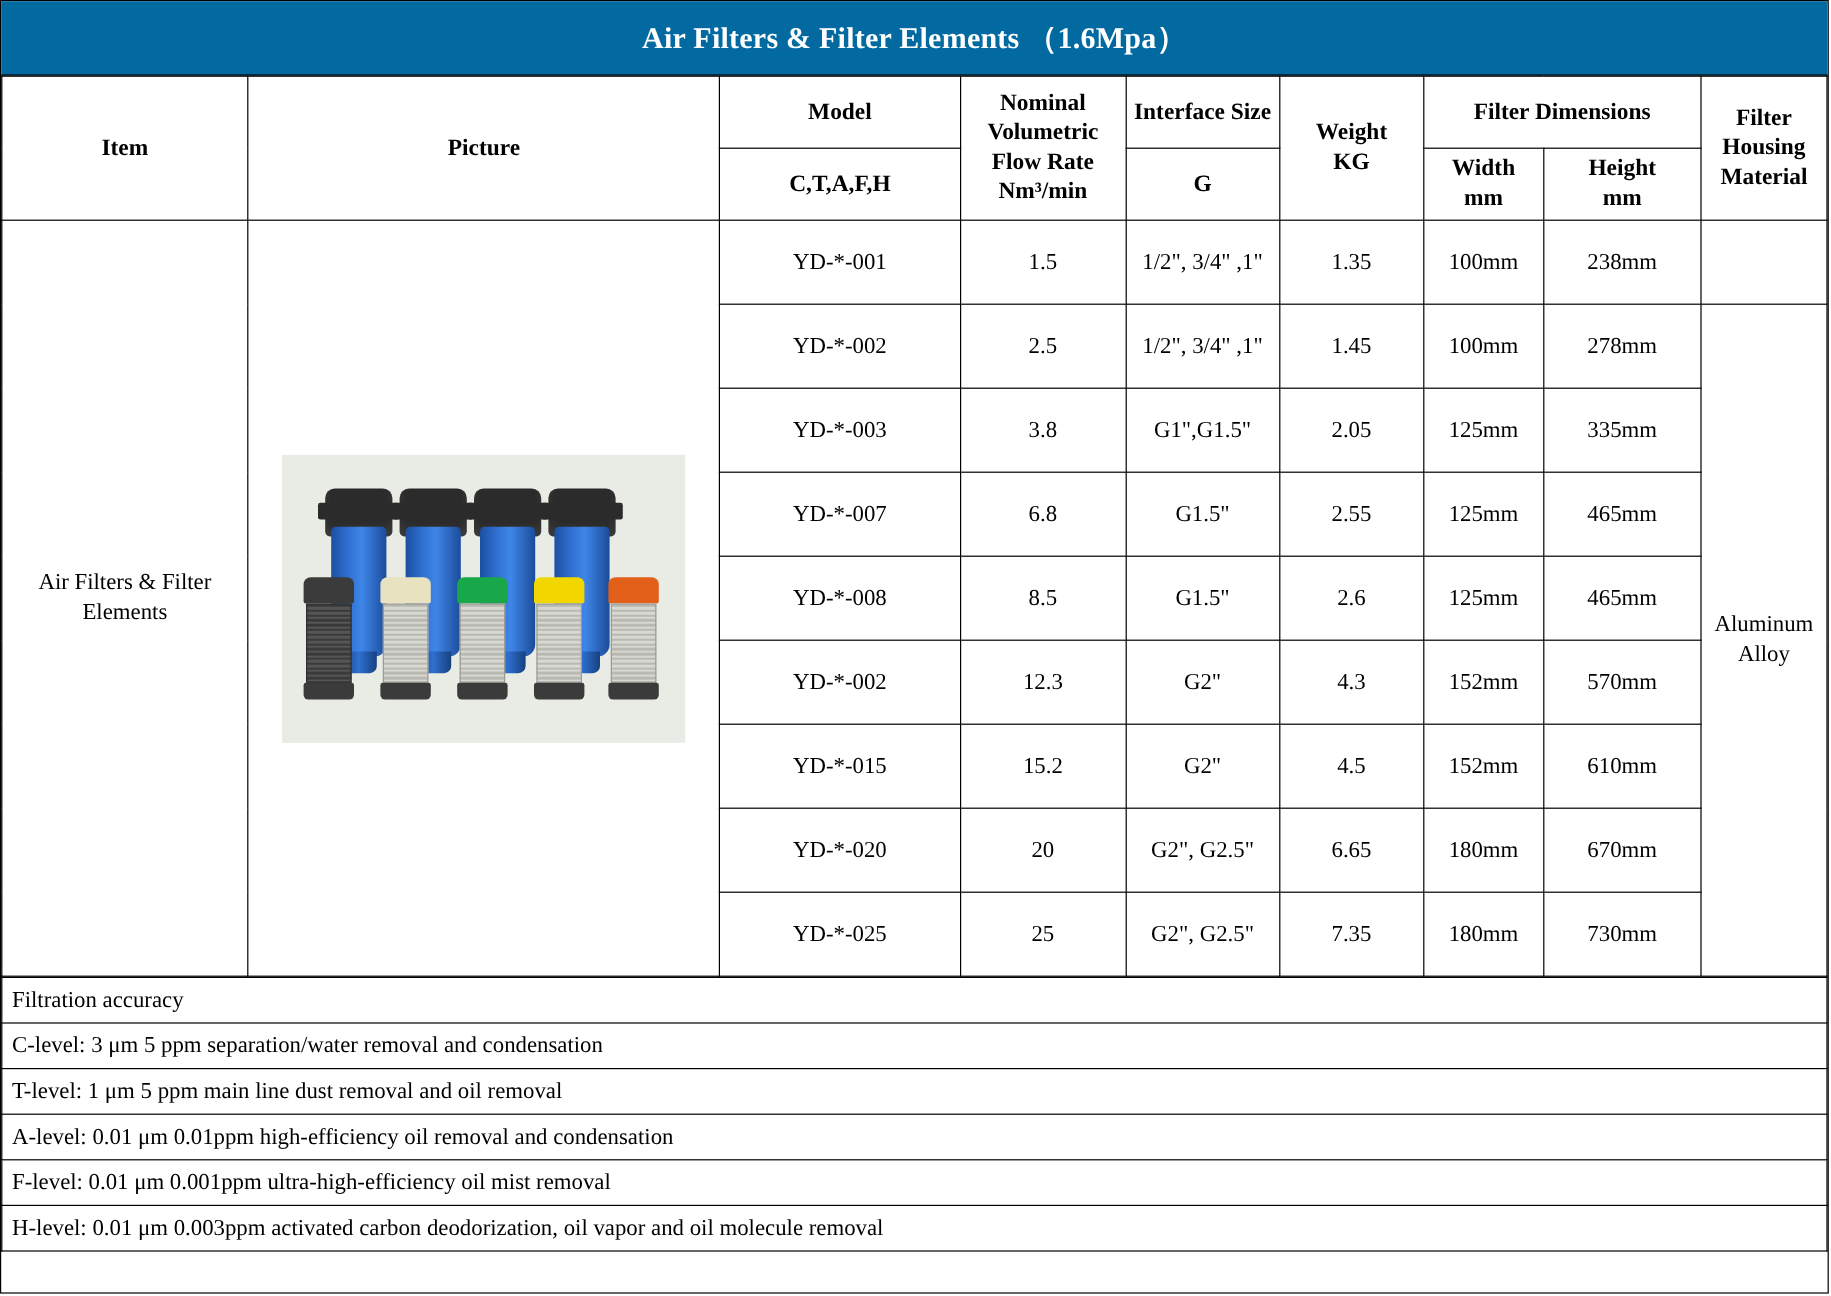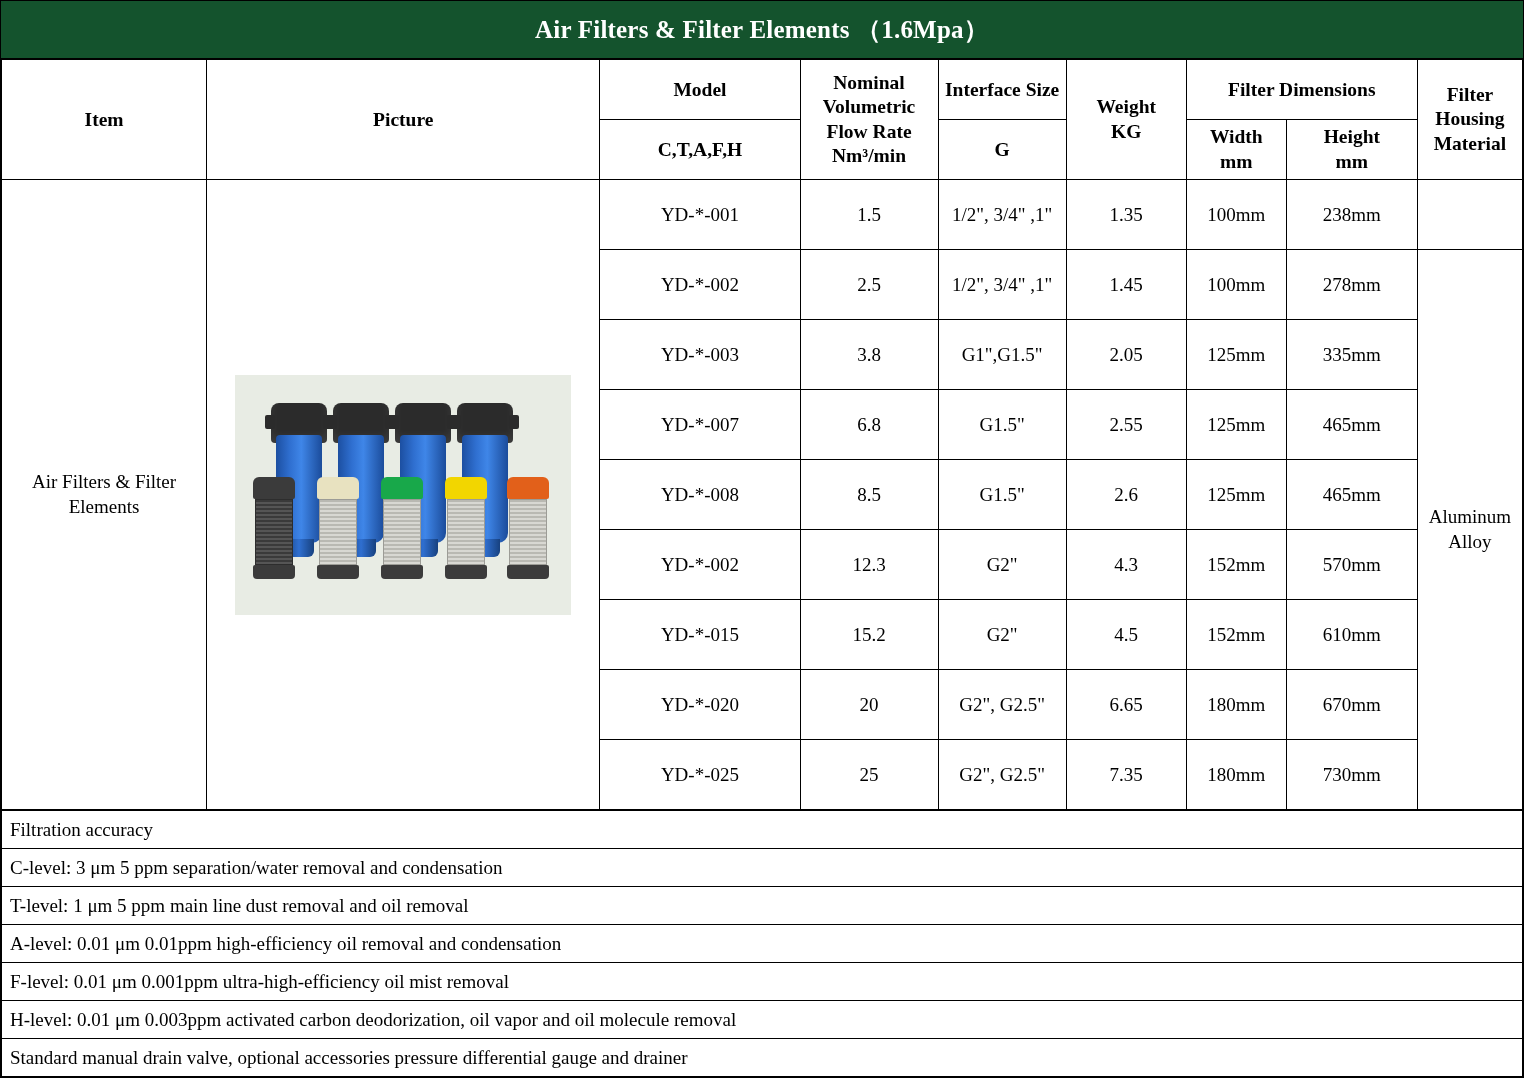--- a/index.html
+++ b/index.html
@@ -18,21 +18,21 @@
     width: 1524px;
     height: 1078px;
     border: 1px solid #000000;
     box-sizing: border-box;
     display: flex;
     flex-direction: column;
   }
   
   .title-bar {
     height: 62px;
-    background: #14532d;
+    background: #0369a1;
     border-bottom: 1px solid #000000;
     display: flex;
     align-items: center;
     justify-content: center;
     box-sizing: border-box;
   }
   .title-text {
     font-size: 25px;
     font-weight: bold;
     color: #ffffff;
@@ -390,19 +390,16 @@
         </tr>
     <tr>
           <td>A-level: 0.01 μm 0.01ppm high-efficiency oil removal and condensation</td>
         </tr>
     <tr>
           <td>F-level: 0.01 μm 0.001ppm ultra-high-efficiency oil mist removal</td>
         </tr>
     <tr>
           <td>H-level: 0.01 μm 0.003ppm activated carbon deodorization, oil vapor and oil molecule removal</td>
         </tr>
-    <tr>
-          <td>Standard manual drain valve, optional accessories pressure differential gauge and drainer</td>
-        </tr>
   </tbody>
     </table>
 
 </div>
 
 </body></html>

